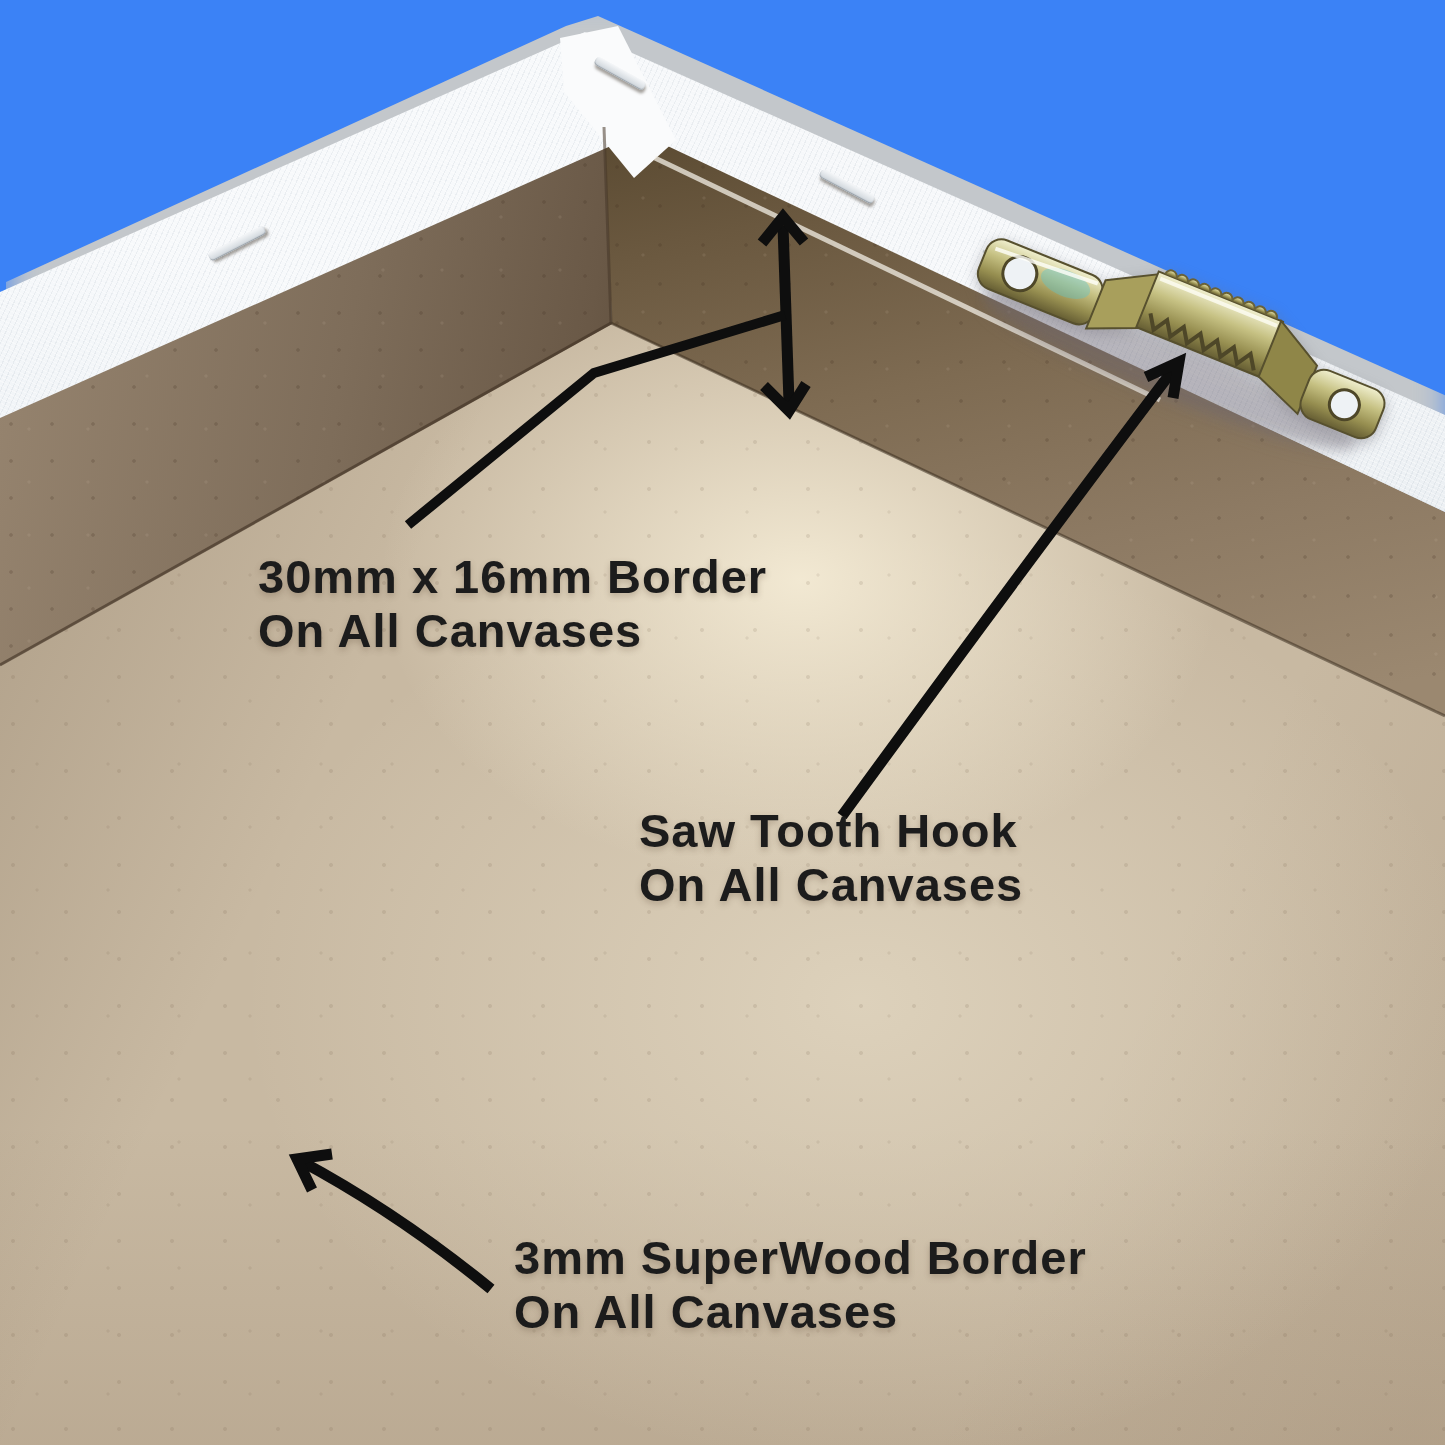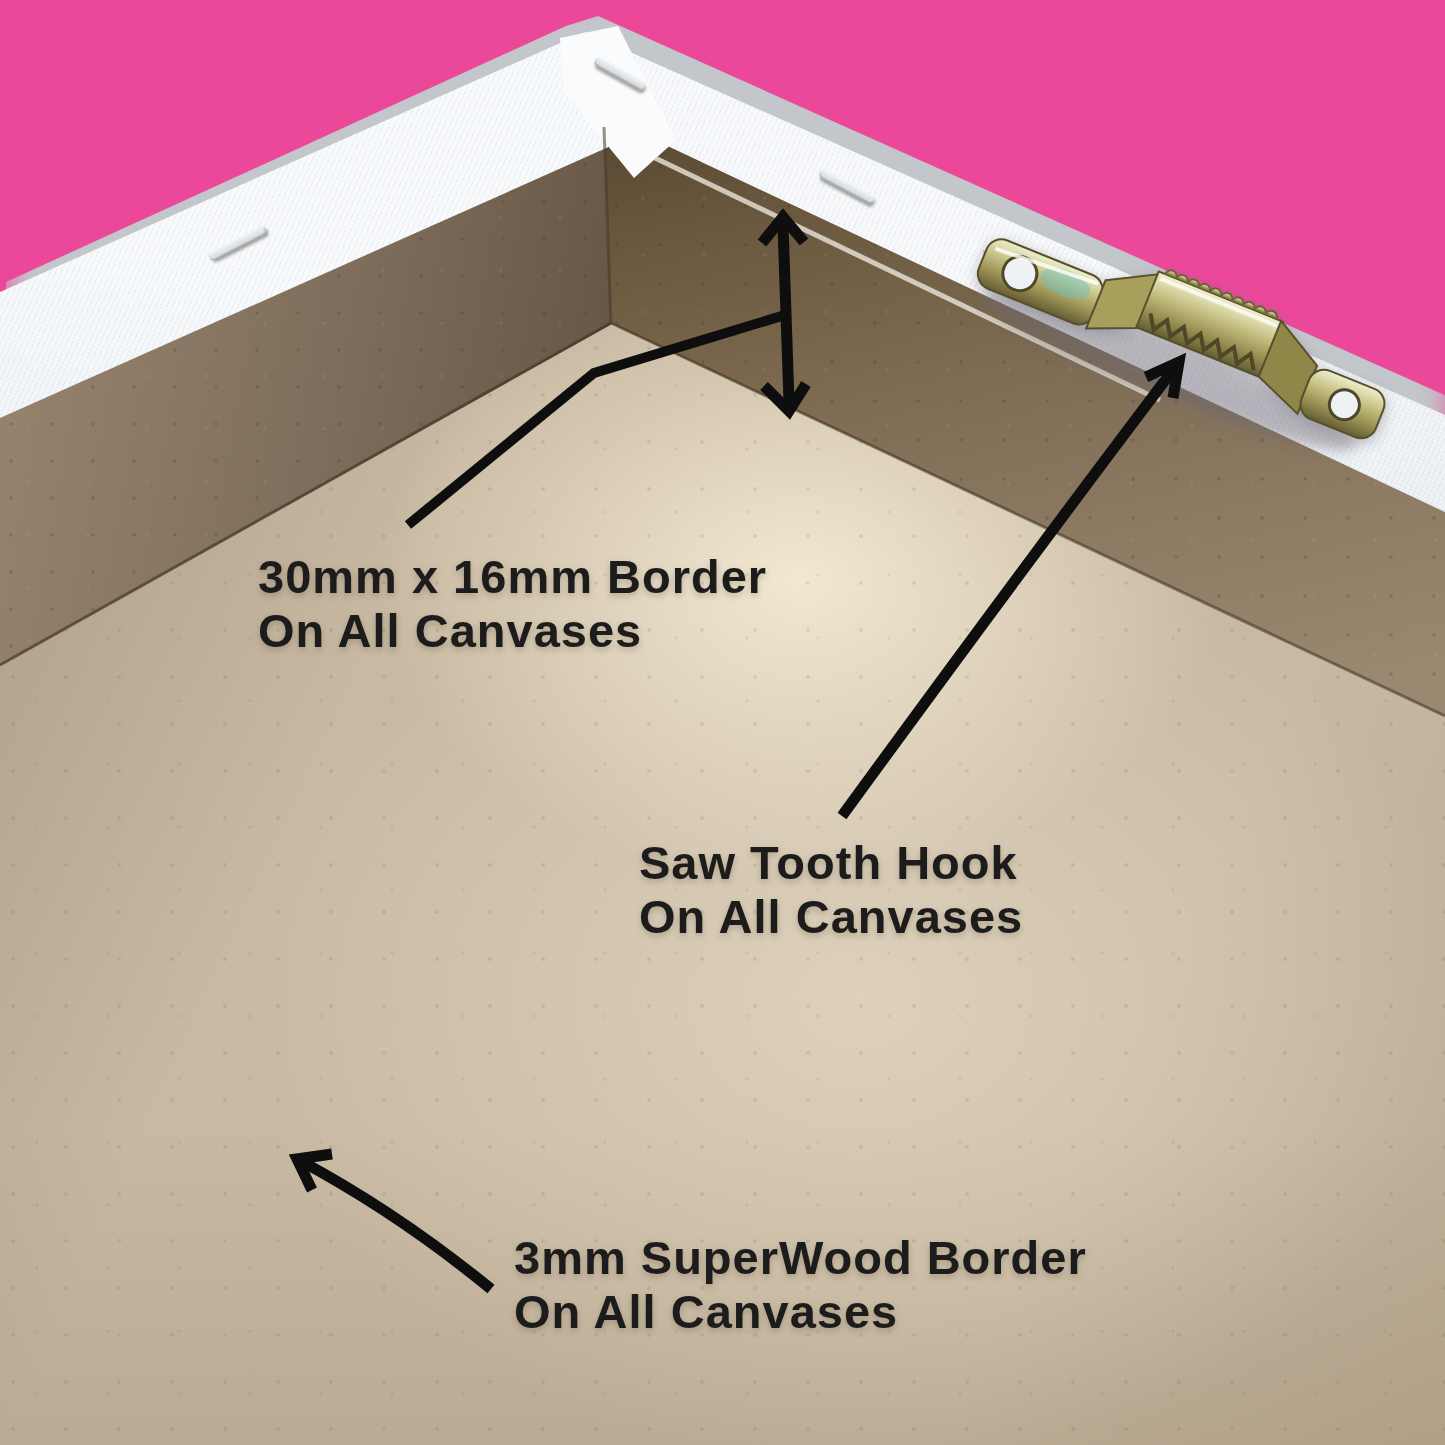--- a/index.html
+++ b/index.html
@@ -1,17 +1,17 @@
 <!DOCTYPE html>
 <html><head>
 <meta charset="utf-8">
 <style>
   html,body{margin:0;padding:0;background:#ffffff;}
   .stage{
-    position:relative;width:1445px;height:1445px;overflow:hidden;background:#ec4899;
+    position:relative;width:1445px;height:1445px;overflow:hidden;background:#3b82f6;
     font-family:"Liberation Sans", sans-serif;
   }
   .stage *{box-sizing:border-box;}
   .layer{position:absolute;left:0;top:0;width:1445px;height:1445px;}
 
   
   .canvas-shadow{
     clip-path:polygon(0px 292px,560px 36px,592px 26px,1445px 408px,1445px 1445px,0px 1445px);
     background:#c3c7cb;
     filter:blur(16px);
@@ -92,21 +92,21 @@
   .hook-svg{position:absolute;left:975px;top:168px;filter:drop-shadow(0 4px 7px rgba(110,110,120,0.45));}
 
   .scene-svg, .arrows-svg{position:absolute;left:0;top:0;pointer-events:none;}
 
   
   .label{
     position:absolute;color:#1c1c1c;font-weight:700;font-size:47px;line-height:54px;
     letter-spacing:1px;white-space:nowrap;text-shadow:0 3px 6px rgba(92,72,52,0.30);
   }
   .label-border{left:258px;top:550px;}
-  .label-hook{left:639px;top:836px;}
+  .label-hook{left:639px;top:804px;}
   .label-backing{left:514px;top:1231px;}
 </style>
 </head>
 <body>
 
 <div class="stage">
 
   <div class="layer canvas-shadow"></div>
 
   <div class="layer floor"></div>

